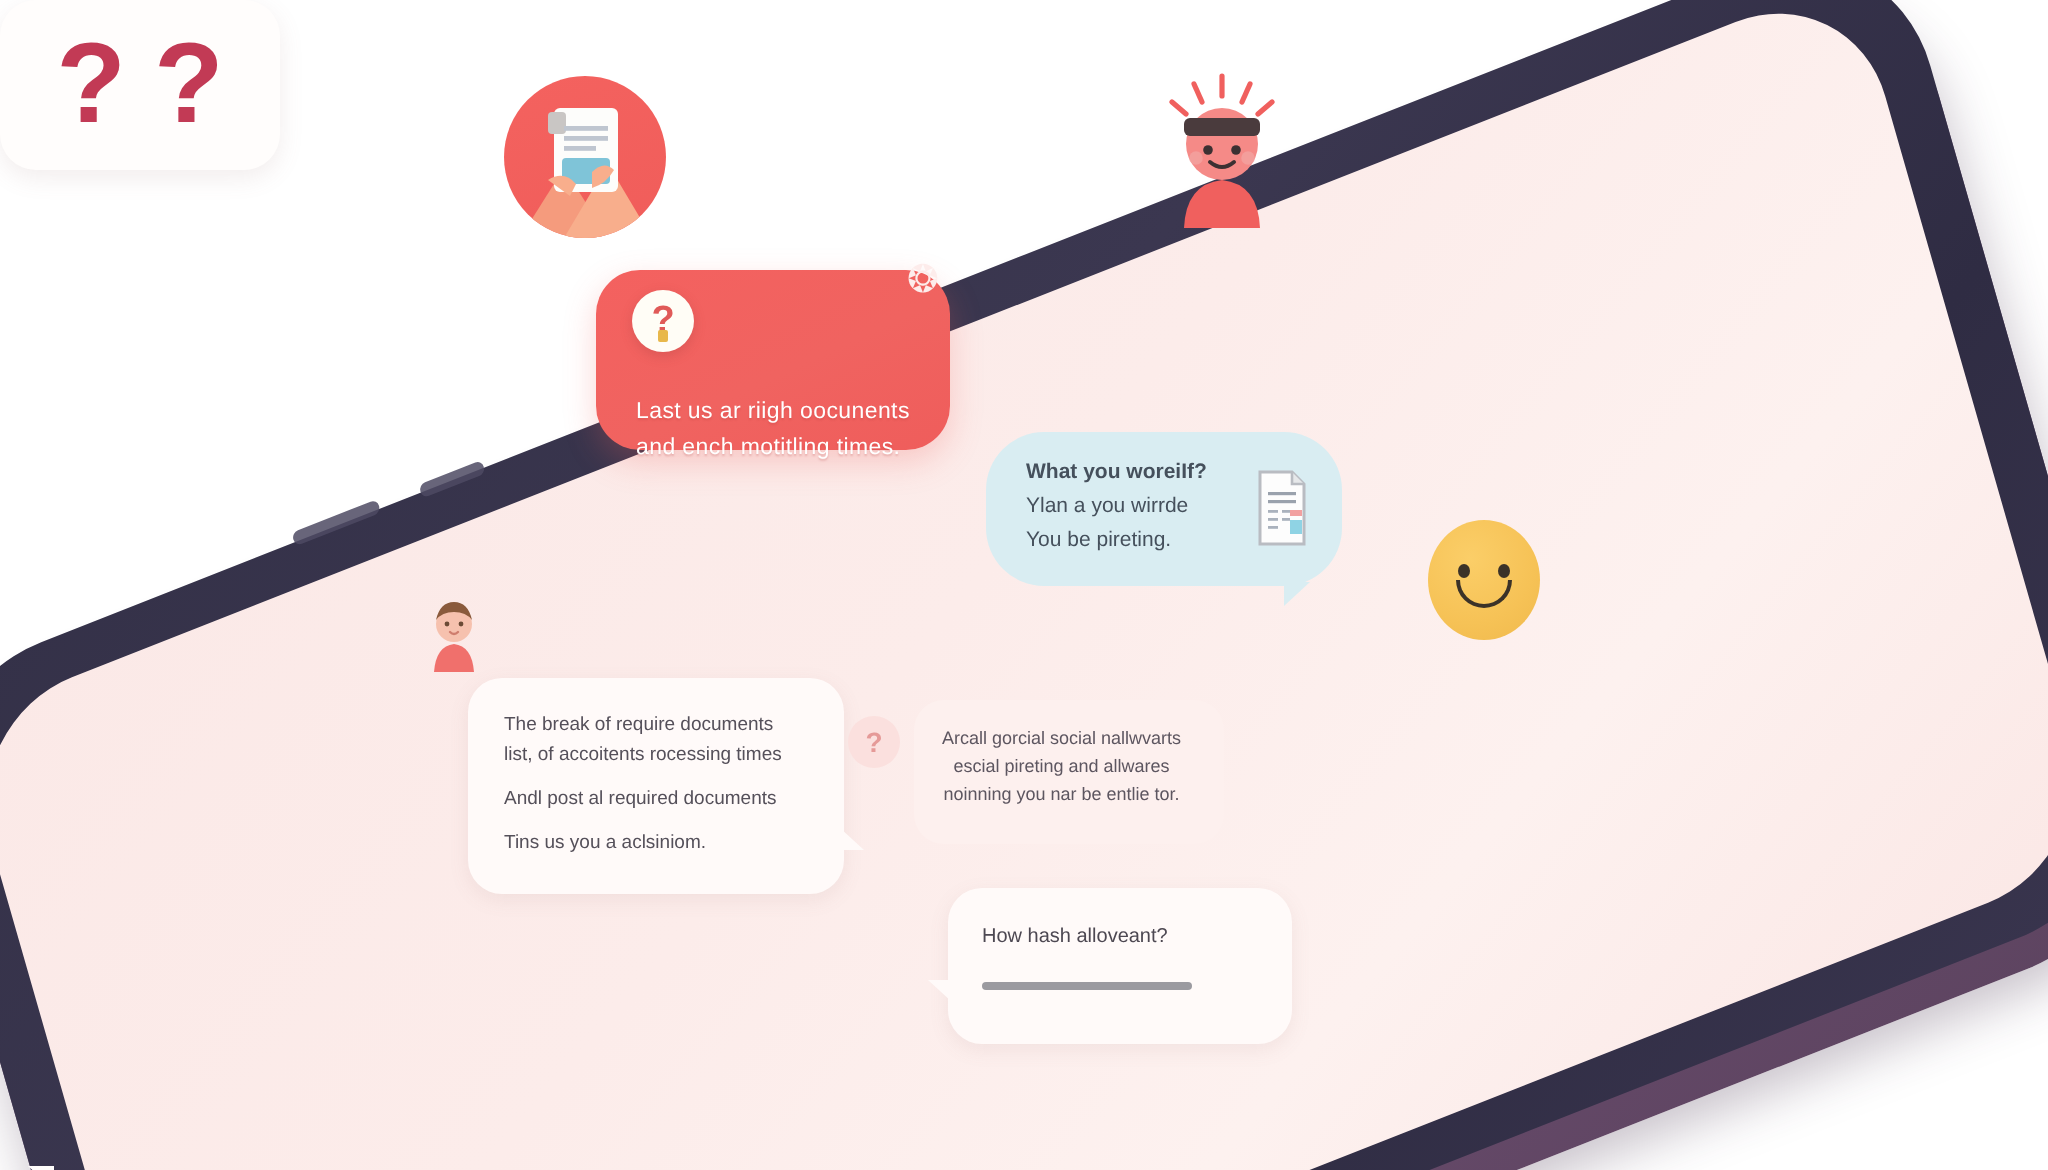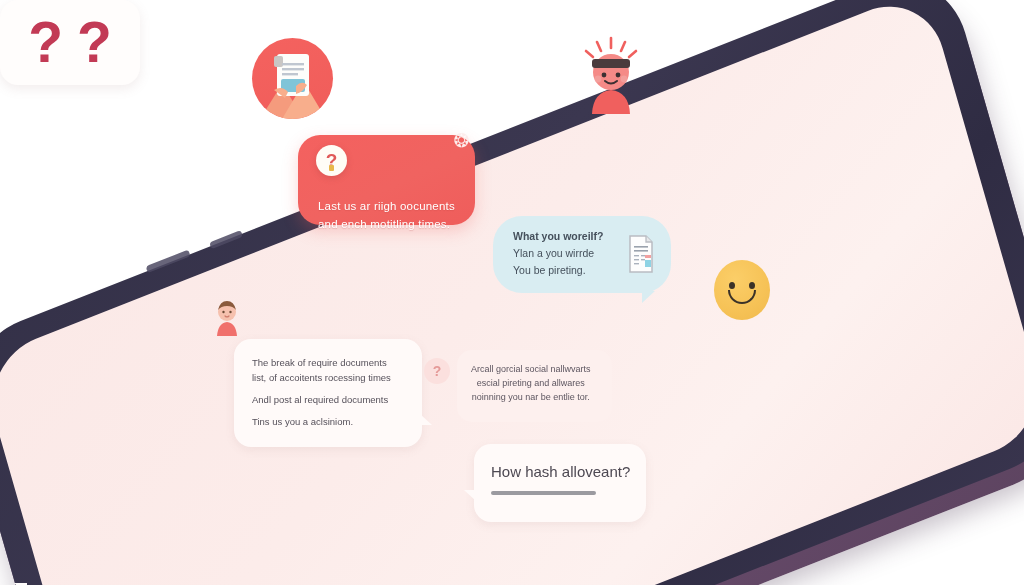--- a/index.html
+++ b/index.html
@@ -144,21 +144,21 @@
     border-left:13px solid transparent; border-right:0 solid transparent;
     border-top:12px solid #fffdfc; }
 
   
   .bub-bot{
     left:474px; top:444px; width:172px; height:78px;
     background:#fffaf9; border-radius:17px;
     box-shadow:0 3px 10px rgba(150,110,110,.10);
   }
   .bub-bot .txt{ position:absolute; left:17px; top:19px;
-    color:#4d4852; font-size:15px; }
+    color:#4d4852; font-size:10px; }
   .bub-bot .rule{ position:absolute; left:17px; top:47px; width:105px; height:4px;
     background:#9b9aa0; border-radius:2px; }
   .bub-bot .tail{ left:-10px; top:46px;
     border-top:0 solid transparent; border-bottom:11px solid transparent;
     border-right:12px solid #fffaf9; }
 
   
   .icon-circle{
     position:absolute; left:252px; top:38px; width:81px; height:81px;
     border-radius:50%;

